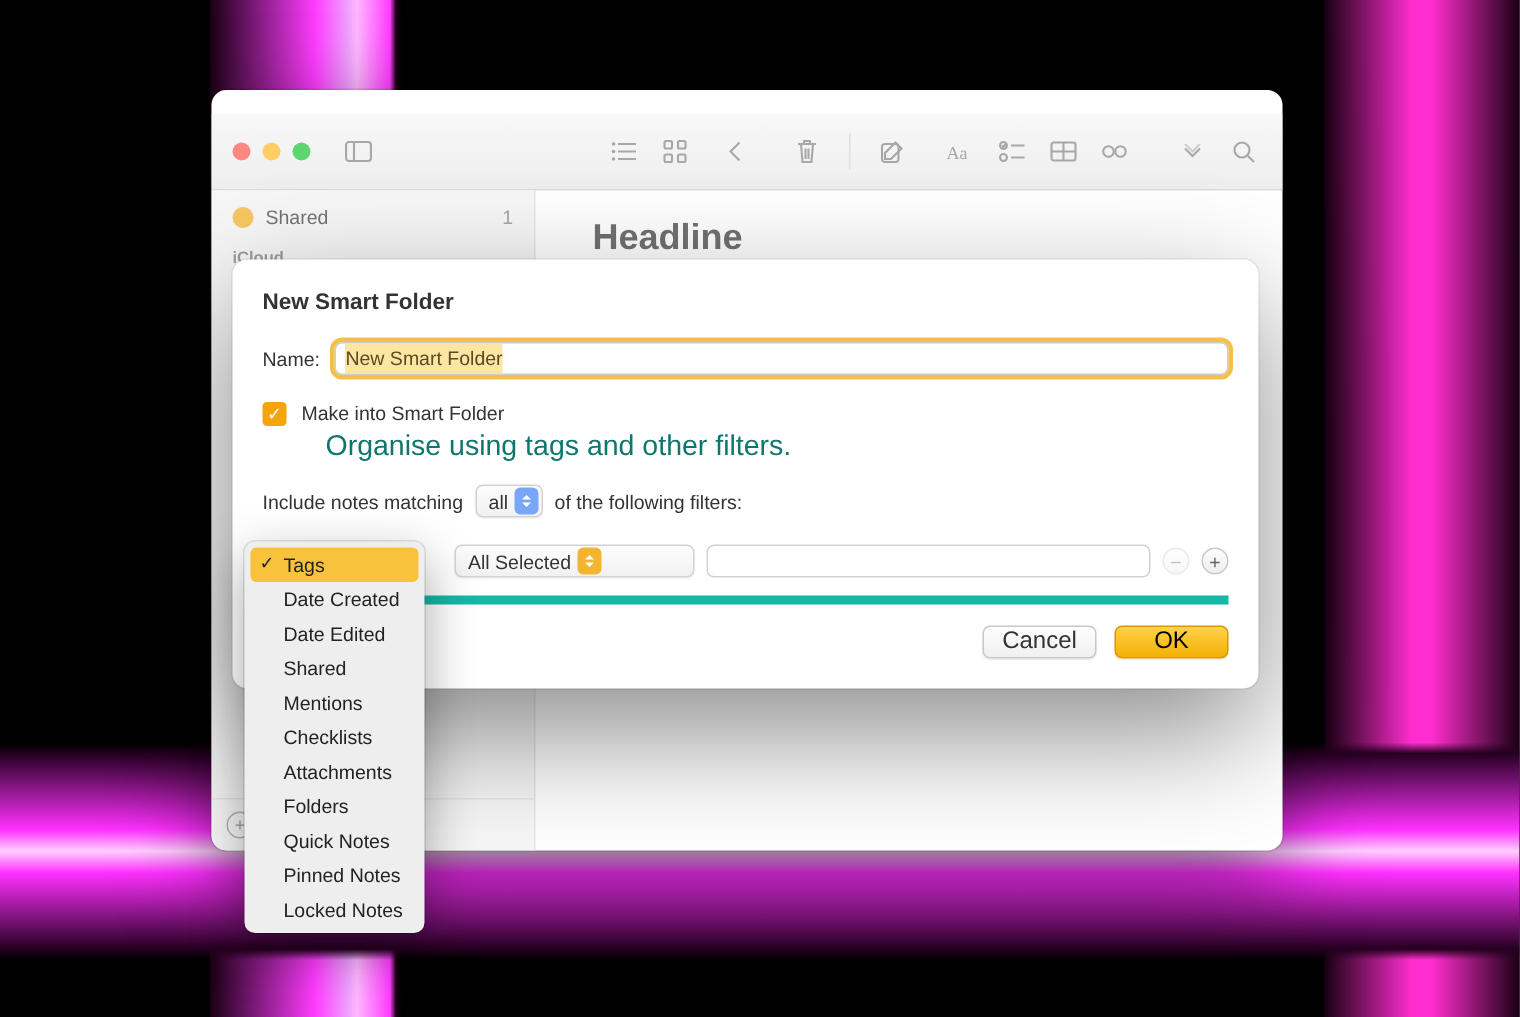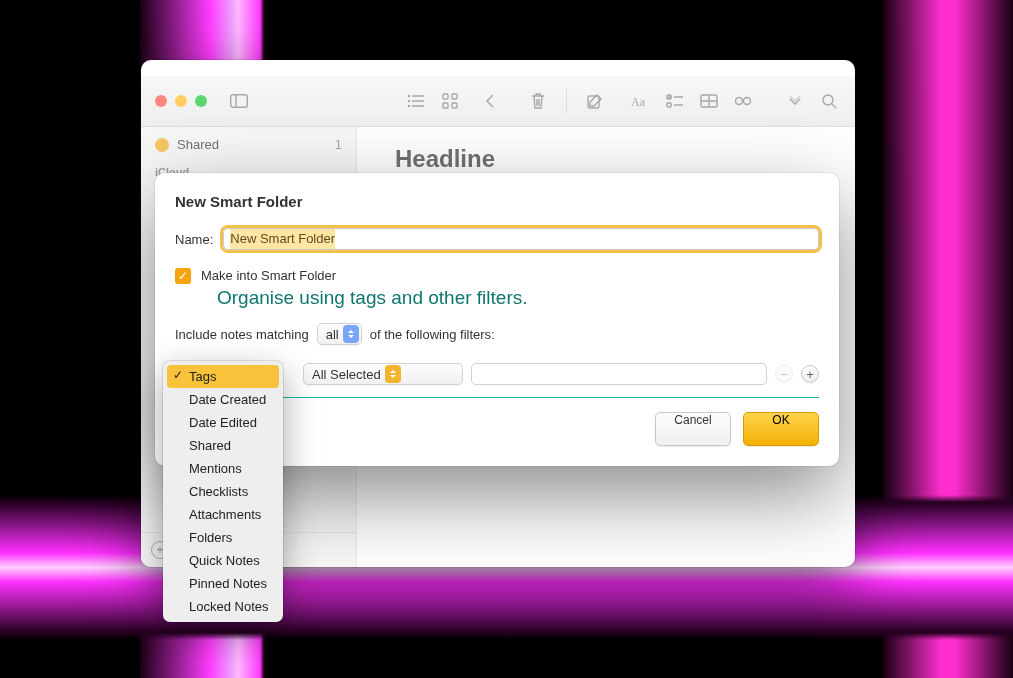--- a/index.html
+++ b/index.html
@@ -188,46 +188,46 @@
   background: #7aa6f8;
   display: flex; flex-direction: column; align-items: center; justify-content: center;
 }
 .stepper-cap::before,.stepper-cap::after{content:"";width:0;height:0;border-left:3px solid transparent;border-right:3px solid transparent;}
 .stepper-cap::before{border-bottom:3px solid #fff;margin-bottom:2px;}
 .stepper-cap::after{border-top:3px solid #fff;}
 .stepper-cap.yellow{background:#f3b42f;}
 
 .filter-row {
   display: flex; align-items: center; gap: 8px;
-  padding-bottom: 12px; border-bottom: 1px solid #14b8a6;
+  padding-bottom: 12px; border-bottom: 6px solid #14b8a6;
   margin-bottom: 14px;
 }
 .filter-type-select {
   width: 120px;
 }
 .filter-value-select { width: 160px; }
 .filter-text-input {
   flex: 1; height: 22px; border: 1px solid #d2d2d2; border-radius: 5px;
   background: #fff;
 }
 .round-btn {
   width: 18px; height: 18px; border-radius: 50%;
   border: 1px solid #c8c8c8; background: linear-gradient(#fdfdfd,#eee);
   display: flex; align-items: center; justify-content: center;
   font-size: 13px; color: #666; line-height: 1;
 }
 .round-btn.disabled { opacity: 0.4; }
 
 .button-row { display: flex; justify-content: flex-end; gap: 12px; }
 .btn {
-  height: 34px; min-width: 76px; border-radius: 5px;
+  height: 22px; min-width: 76px; border-radius: 5px;
   border: 1px solid #c8c8c8;
   background: linear-gradient(#fdfdfd,#f0f0f0);
-  font-size: 12px;
-  display: flex; align-items: flex-start; justify-content: center;
+  font-size: 16px;
+  display: flex; align-items: center; justify-content: center;
   box-shadow: 0 1px 1px rgba(0,0,0,0.08);
 }
 .btn.primary {
   background: linear-gradient(#ffd24a,#f3b005);
   border-color: #d89a00;
   color: #000; font-weight: 500;
 }
 
 .dropdown-menu {
   position: absolute;

